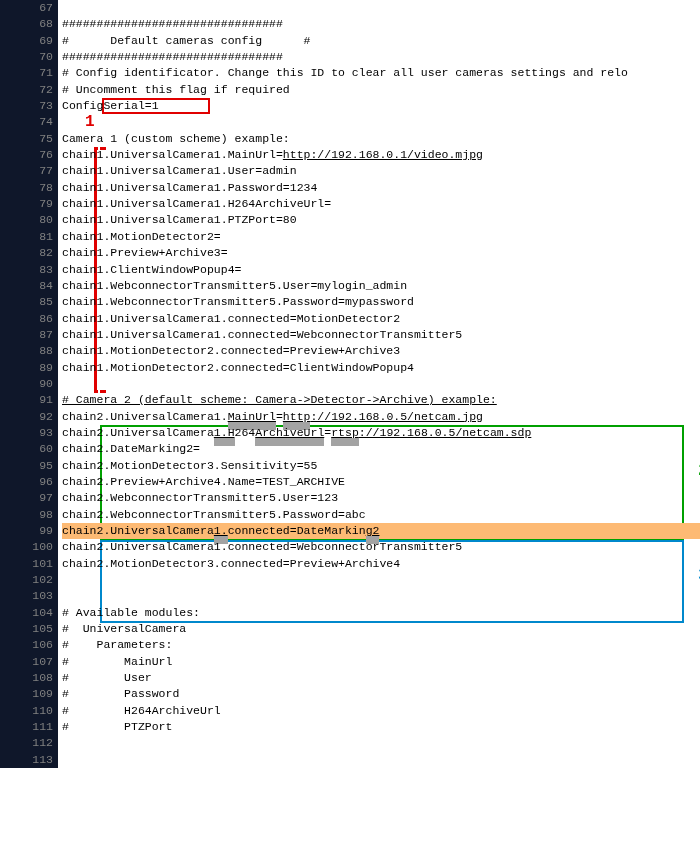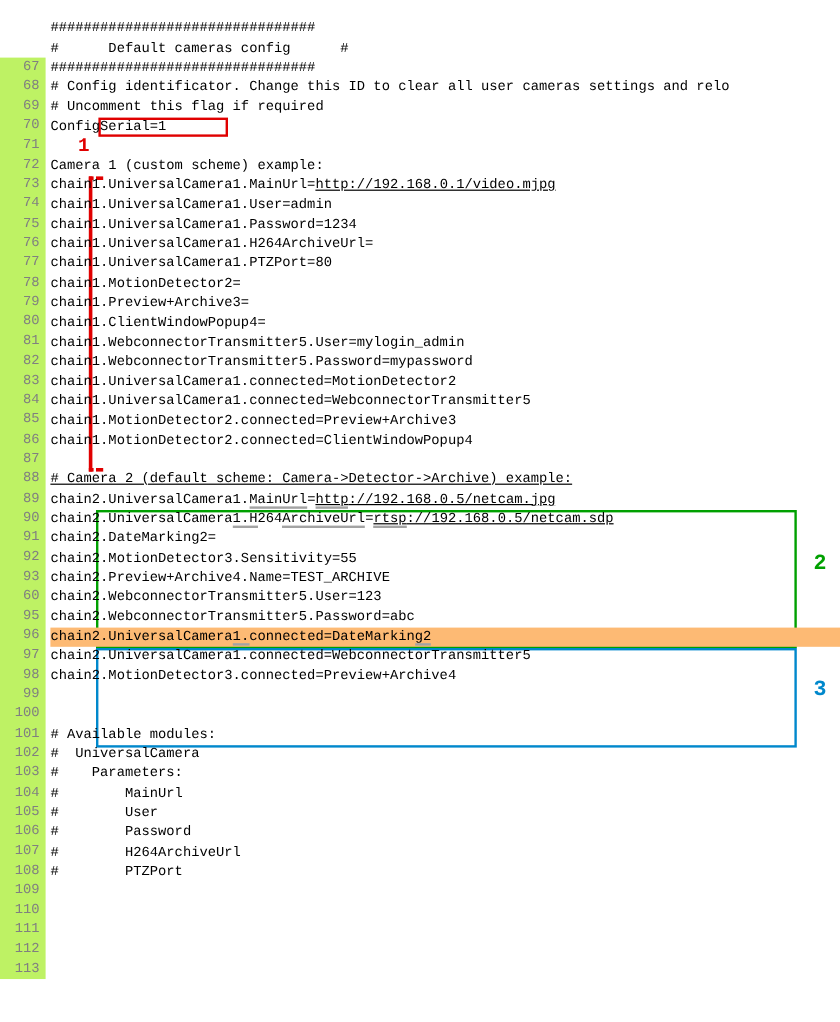--- a/index.html
+++ b/index.html
@@ -1,24 +1,24 @@
 <!DOCTYPE html>
 <html><head>
 <meta charset="utf-8">
 <style>
   * { margin: 0; padding: 0; box-sizing: border-box; }
   body { font-family: Consolas, 'Courier New', monospace; font-size: 11.5px; background: #fff; width: 700px; overflow: hidden; }
   .editor { display: flex; }
-  .gutter { background: #bef264; width: 38px; text-align: right; padding-right: 5px; color: #808080; user-select: none; flex-shrink: 0; margin-top: 48px; }
+  .gutter { background: #0f172a; width: 58px; text-align: right; padding-right: 5px; color: #808080; user-select: none; flex-shrink: 0; }
   .gutter .ln { height: 16.35px; line-height: 16.35px; }
   .code { flex: 1; position: relative; padding-left: 4px; }
   .code .line { height: 16.35px; line-height: 16.35px; white-space: pre; color: #000; position: relative; }
   .line.highlight { background: #fdba74; }
   .underline { text-decoration: underline; }
-  .squiggle { border-bottom: 2px solid #a3a3a3; display: inline-block; line-height: 11px; }
+  .squiggle { border-bottom: 8px solid #a3a3a3; display: inline-block; line-height: 11px; text-decoration: underline; }
   .box-red-small { position: absolute; border: 2px solid #e00000; left: 44px; top: 98px; width: 108px; height: 16px; }
   .box-red-tall  { position: absolute; border-left: 3px solid #e00000; border-right: none; left: 36px; top: 147px; width: 4px; height: 246px; border-top: 3px solid #e00000; border-bottom: 3px solid #e00000;}
   .box-red-tall::before { content:''; position:absolute; left:3px; top:-3px; width:6px; height:3px; background:#e00000;}
   .box-red-tall::after { content:''; position:absolute; left:3px; bottom:-3px; width:6px; height:3px; background:#e00000;}
   .label1 { position: absolute; left: 27px; top: 113px; color: #e00000; font-weight: bold; font-size: 16px; z-index:5; }
   .box-green { position: absolute; border: 2px solid #00a000; left: 42px; top: 425px; width: 584px; height: 115px; }
   .label2 { position: absolute; left: 640px; top: 460px; color: #00a000; font-weight: bold; font-size: 18px; }
   .box-blue { position: absolute; border: 2px solid #0088cc; left: 42px; top: 540px; width: 584px; height: 83px; }
   .label3 { position: absolute; left: 640px; top: 565px; color: #0088cc; font-weight: bold; font-size: 18px; }
 </style>

